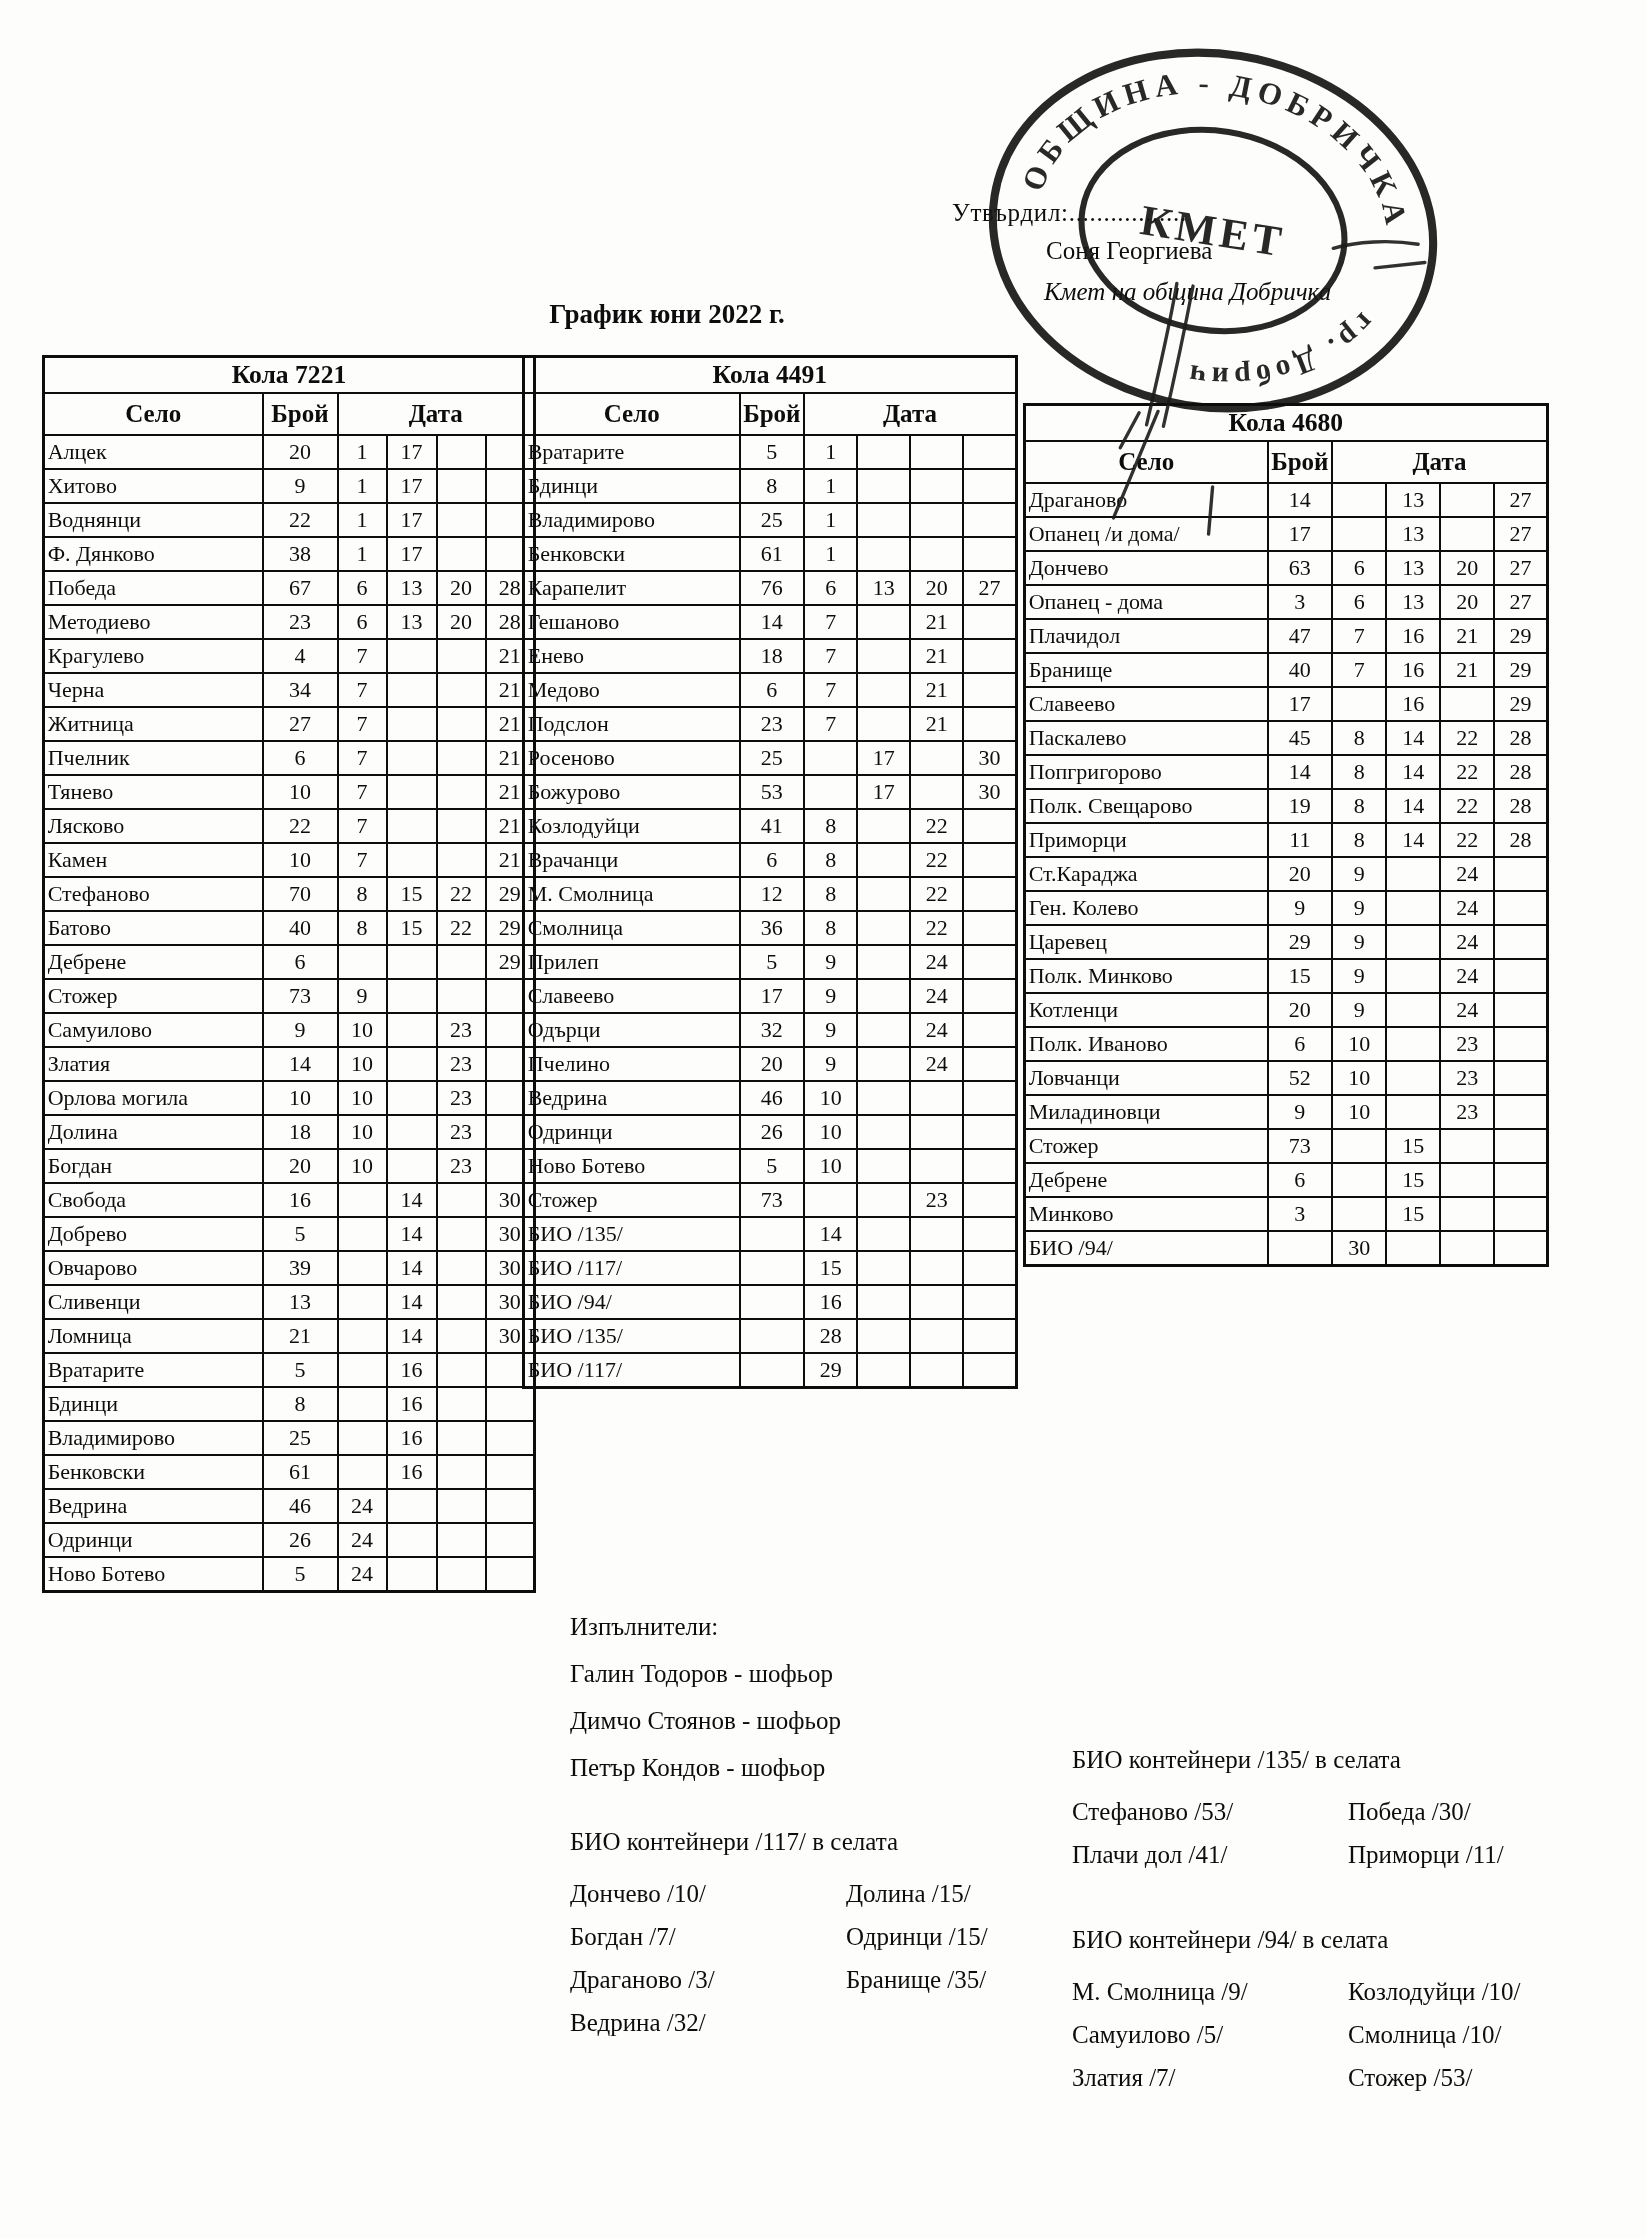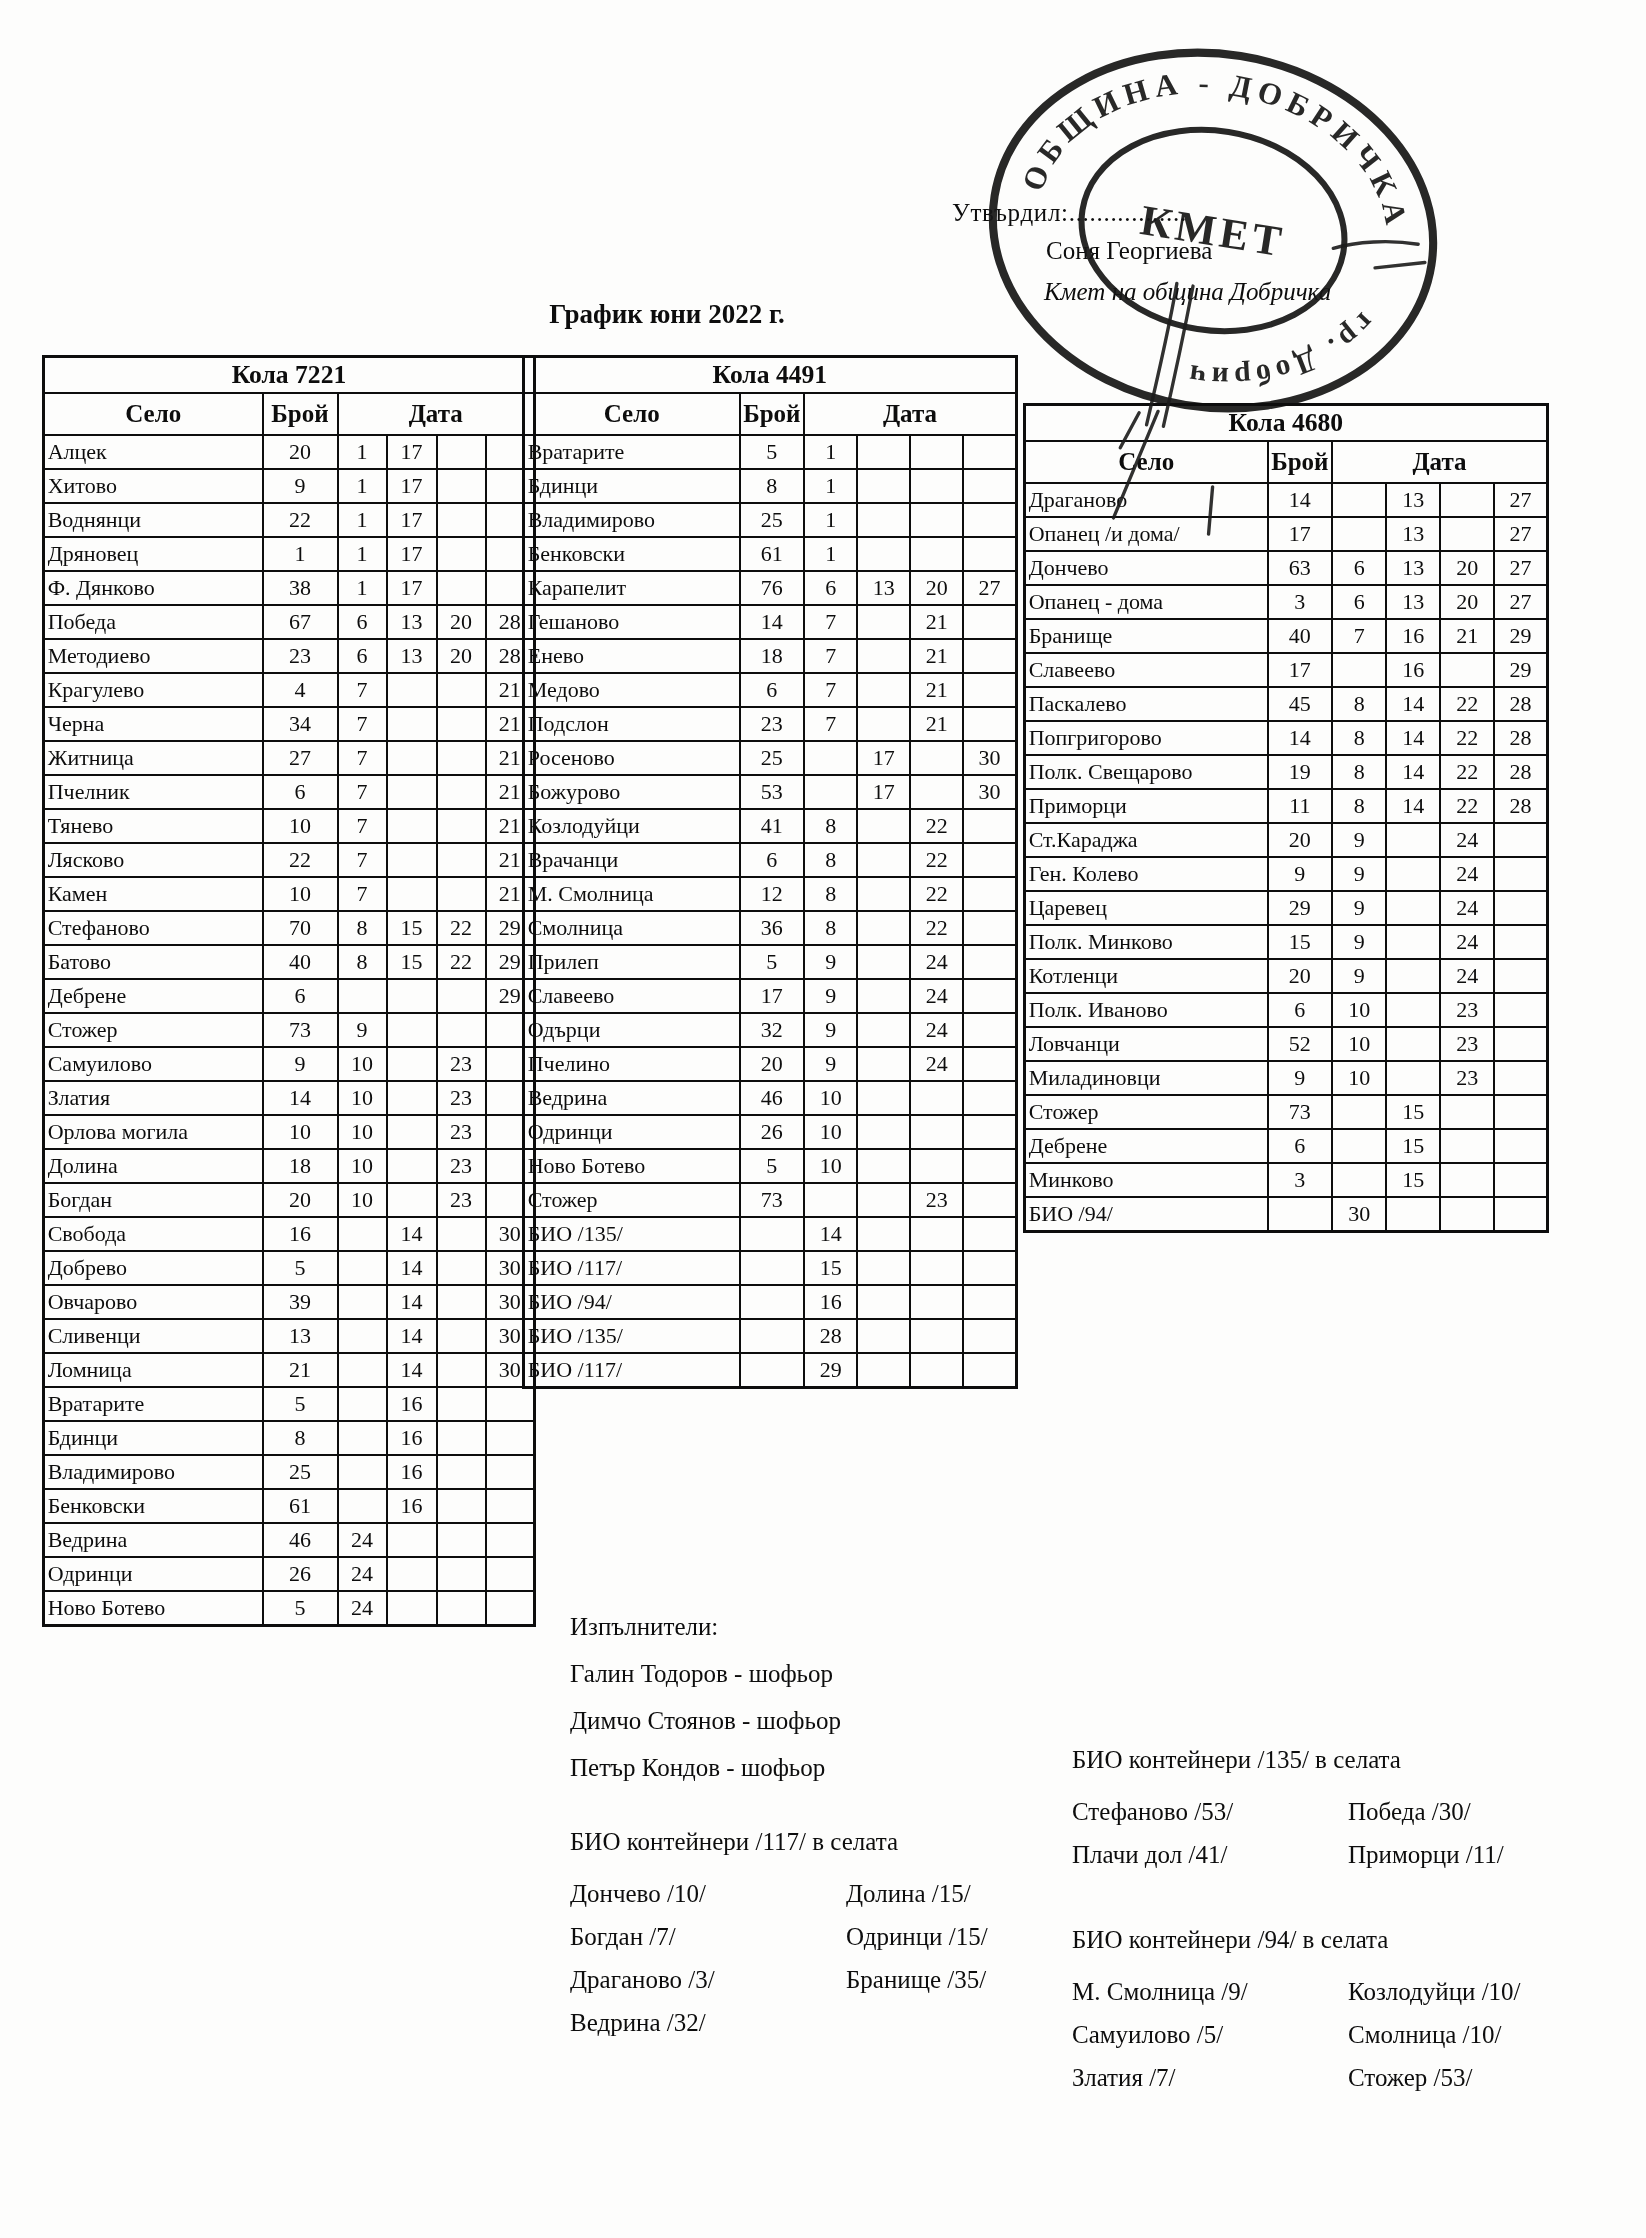--- a/index.html
+++ b/index.html
@@ -104,28 +104,20 @@
           </tr>
           <tr>
             <td class="village">Воднянци</td>
             <td class="num">22</td>
             <td class="num">1</td>
             <td class="num">17</td>
             <td class="num"></td>
             <td class="num"></td>
           </tr>
           <tr>
-            <td class="village">Дряновец</td>
-            <td class="num">1</td>
-            <td class="num">1</td>
-            <td class="num">17</td>
-            <td class="num"></td>
-            <td class="num"></td>
-          </tr>
-          <tr>
             <td class="village">Ф. Дянково</td>
             <td class="num">38</td>
             <td class="num">1</td>
             <td class="num">17</td>
             <td class="num"></td>
             <td class="num"></td>
           </tr>
           <tr>
             <td class="village">Победа</td>
             <td class="num">67</td>
@@ -658,20 +650,28 @@
             <td class="num">20</td>
             <td class="num">27</td>
           </tr>
           <tr>
             <td class="village">Опанец - дома</td>
             <td class="num">3</td>
             <td class="num">6</td>
             <td class="num">13</td>
             <td class="num">20</td>
             <td class="num">27</td>
+          </tr>
+          <tr>
+            <td class="village">Плачидол</td>
+            <td class="num">47</td>
+            <td class="num">7</td>
+            <td class="num">16</td>
+            <td class="num">21</td>
+            <td class="num">29</td>
           </tr>
           <tr>
             <td class="village">Бранище</td>
             <td class="num">40</td>
             <td class="num">7</td>
             <td class="num">16</td>
             <td class="num">21</td>
             <td class="num">29</td>
           </tr>
           <tr>

